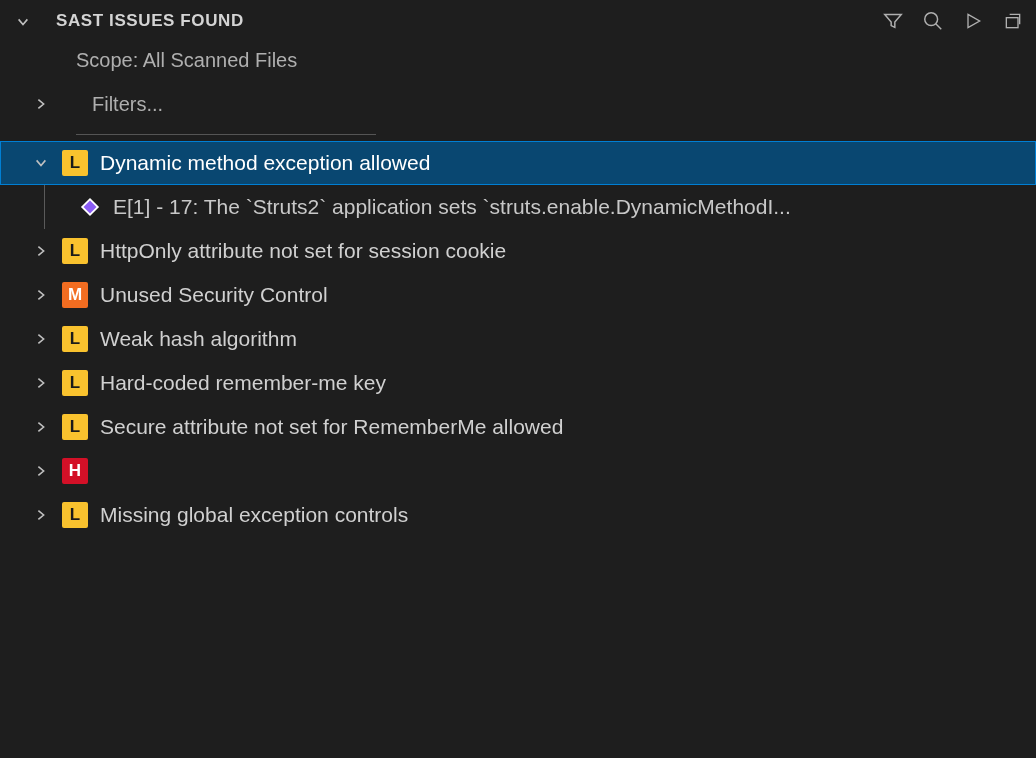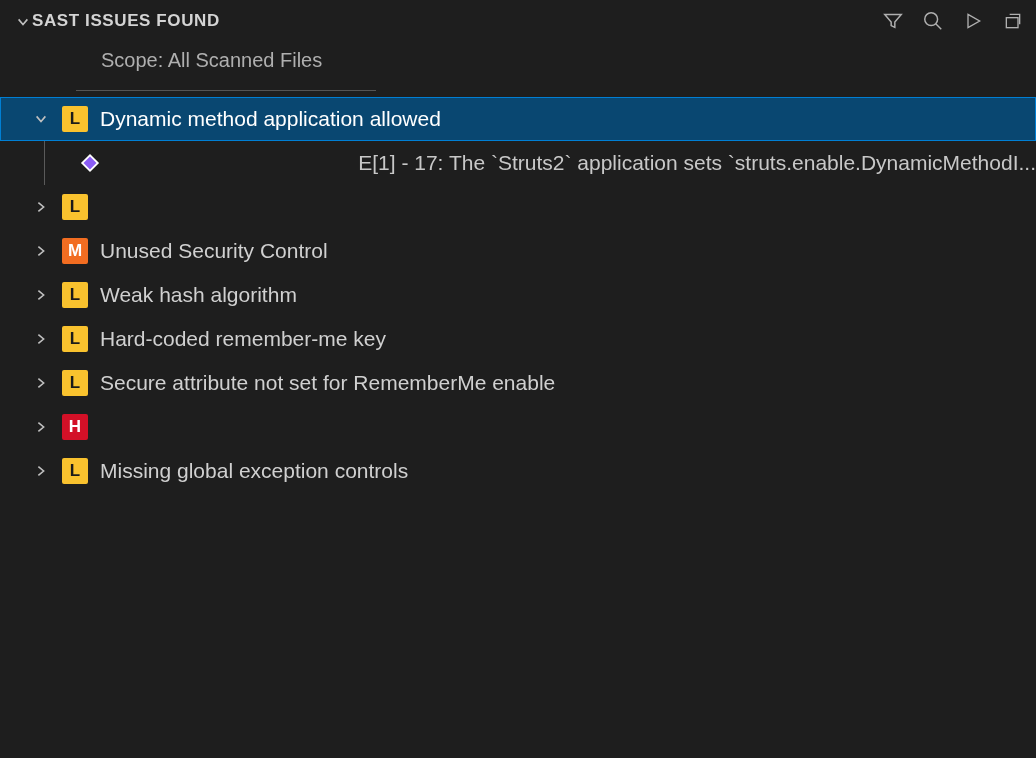--- a/index.html
+++ b/index.html
@@ -23,21 +23,21 @@
   }
   .header {
     display: flex;
     align-items: center;
     justify-content: space-between;
     padding: 10px 12px 6px 14px;
   }
   .header-left {
     display: flex;
     align-items: flex-end;
-    gap: 0;
+    gap: 24px;
   }
   .panel-title {
     font-size: 17px;
     font-weight: 700;
     letter-spacing: 0.6px;
     color: #d4d4d4;
   }
   .header-right {
     display: flex;
     align-items: center;
@@ -54,21 +54,21 @@
   }
   .row {
     display: flex;
     align-items: center;
     height: 44px;
     padding-left: 32px;
     gap: 12px;
     cursor: pointer;
   }
   .meta-row {
-    padding-left: 101px;
+    padding-left: 76px;
     color: #afafaf;
     font-size: 20px;
   }
   .meta-row-collapsible {
     padding-left: 32px;
   }
   .meta-row .meta-text {
     color: #afafaf;
   }
   .divider {
@@ -90,21 +90,20 @@
   }
   .issue-row .label {
     white-space: nowrap;
     overflow: hidden;
     text-overflow: ellipsis;
   }
   .detail-row {
     padding-left: 80px;
     color: #c8c8c8;
     font-size: 21px;
-    text-align: right;
   }
   .detail-row .detail-text {
     white-space: nowrap;
     overflow: hidden;
     text-overflow: ellipsis;
     flex: 1;
   }
   .vline-col {
     width: 1px;
     align-self: stretch;
@@ -187,50 +186,60 @@
             <rect x="4" y="8" width="14" height="12"></rect>
             <path d="M8 4h12v12"></path>
           </svg>
       </span>
     </div>
   </div>
 
   <div class="row meta-row">
     <span class="meta-text">Scope: All Scanned Files</span>
   </div>
+  <div class="row meta-row meta-row-collapsible">
+    <span class="chevron">
+      <svg width="14" height="14" viewBox="0 0 16 16" fill="none" stroke="currentColor" stroke-width="1.8">
+          <path d="M5 3l6 5-6 5"></path>
+        </svg>
+    </span>
+    <span class="spacer-chevron"></span>
+    <span class="meta-text">Filters...</span>
+  </div>
 
   <div class="divider"></div>
 
   <div class="row issue-row selected">
     <span class="chevron down">
       <svg width="14" height="14" viewBox="0 0 16 16" fill="none" stroke="currentColor" stroke-width="1.8">
           <path d="M5 3l6 5-6 5"></path>
         </svg>
     </span>
     <span class="severity-badge sev-L">L</span>
-    <span class="label">Dynamic method application allowed</span>
+    <span class="label">Dynamic method exception allowed</span>
   </div>
 
   <div class="row detail-row" style="padding-left:32px;">
     <span class="vline-col"></span>
     <span class="diamond-icon">
       <svg width="22" height="22" viewBox="0 0 24 24">
           <rect x="6" y="6" width="12" height="12" fill="#8a5cf5" stroke="#ffffff" stroke-width="2" transform="rotate(45 12 12)"></rect>
         </svg>
     </span>
     <span class="detail-text">E[1] - 17: The `Struts2` application sets `struts.enable.DynamicMethodI...</span>
   </div>
 
   <div class="row issue-row">
     <span class="chevron">
         <svg width="14" height="14" viewBox="0 0 16 16" fill="none" stroke="currentColor" stroke-width="1.8">
           <path d="M5 3l6 5-6 5"></path>
         </svg>
       </span>
     <span class="severity-badge sev-L">L</span>
+    <span class="label">HttpOnly attribute not set for session cookie</span>
   </div>
 
   <div class="row issue-row">
     <span class="chevron">
         <svg width="14" height="14" viewBox="0 0 16 16" fill="none" stroke="currentColor" stroke-width="1.8">
           <path d="M5 3l6 5-6 5"></path>
         </svg>
       </span>
     <span class="severity-badge sev-M">M</span>
     <span class="label">Unused Security Control</span>
@@ -256,21 +265,21 @@
     <span class="label">Hard-coded remember-me key</span>
   </div>
 
   <div class="row issue-row">
     <span class="chevron">
         <svg width="14" height="14" viewBox="0 0 16 16" fill="none" stroke="currentColor" stroke-width="1.8">
           <path d="M5 3l6 5-6 5"></path>
         </svg>
       </span>
     <span class="severity-badge sev-L">L</span>
-    <span class="label">Secure attribute not set for RememberMe enable</span>
+    <span class="label">Secure attribute not set for RememberMe allowed</span>
   </div>
 
   <div class="row issue-row">
     <span class="chevron">
         <svg width="14" height="14" viewBox="0 0 16 16" fill="none" stroke="currentColor" stroke-width="1.8">
           <path d="M5 3l6 5-6 5"></path>
         </svg>
       </span>
     <span class="severity-badge sev-H">H</span>
   </div>

